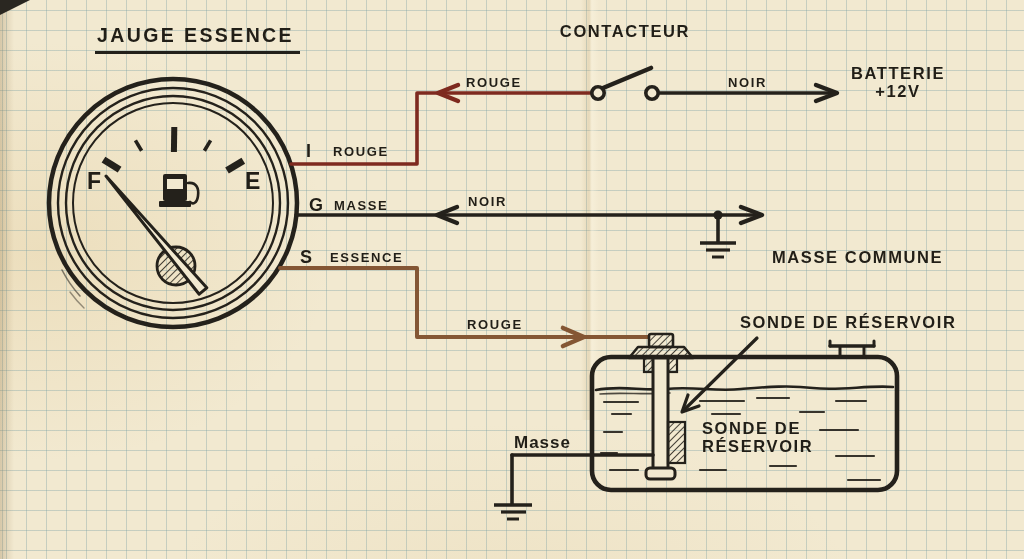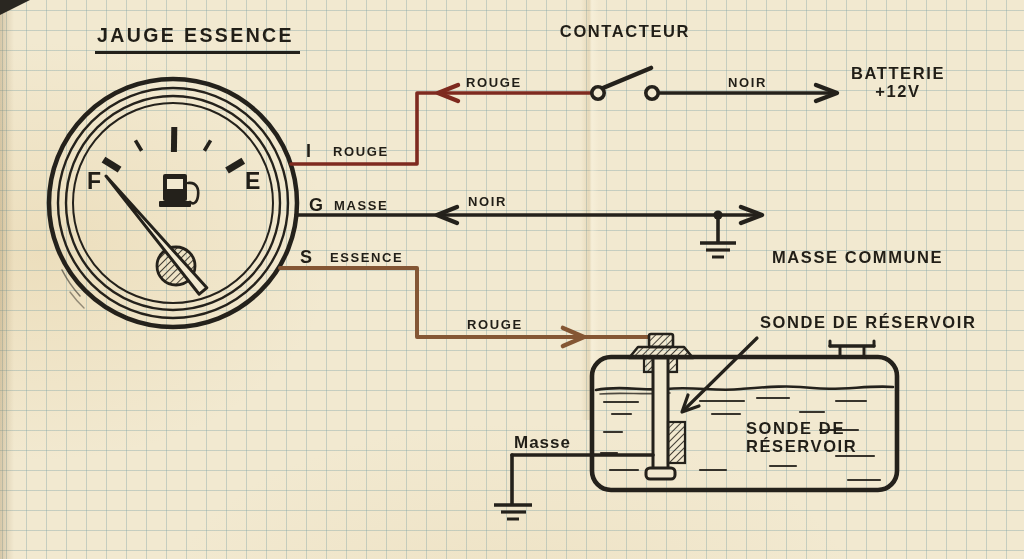--- a/index.html
+++ b/index.html
@@ -191,23 +191,23 @@
   <div class="lbl s15" style="left:468px;top:195px;">NOIR</div>
   <div class="lbl s15" style="left:467px;top:318px;">ROUGE</div>
 
   <div class="lbl s16 center" style="left:848px;top:64px;width:100px;">
     <div>BATTERIE</div>
     <div>+12V</div>
   </div>
 
   <div class="lbl s16" style="left:772px;top:208px;margin-top:40px;">MASSE COMMUNE</div>
 
-  <div class="lbl s16" style="left:760px;top:313px;text-align:center;">SONDE DE RÉSERVOIR</div>
-
-  <div class="lbl s16" style="left:702px;top:419px;margin-left:44px;">
+  <div class="lbl s16" style="left:740px;top:313px;text-align:center;">SONDE DE RÉSERVOIR</div>
+
+  <div class="lbl s16" style="left:702px;top:419px;">
     <div>SONDE DE</div>
     <div>RÉSERVOIR</div>
   </div>
 
   <div class="lbl" style="left:514px;top:434px;font-size:17px;letter-spacing:1px;">Masse</div>
 
   <div class="corner"></div>
 </div>
 
 </body></html>

